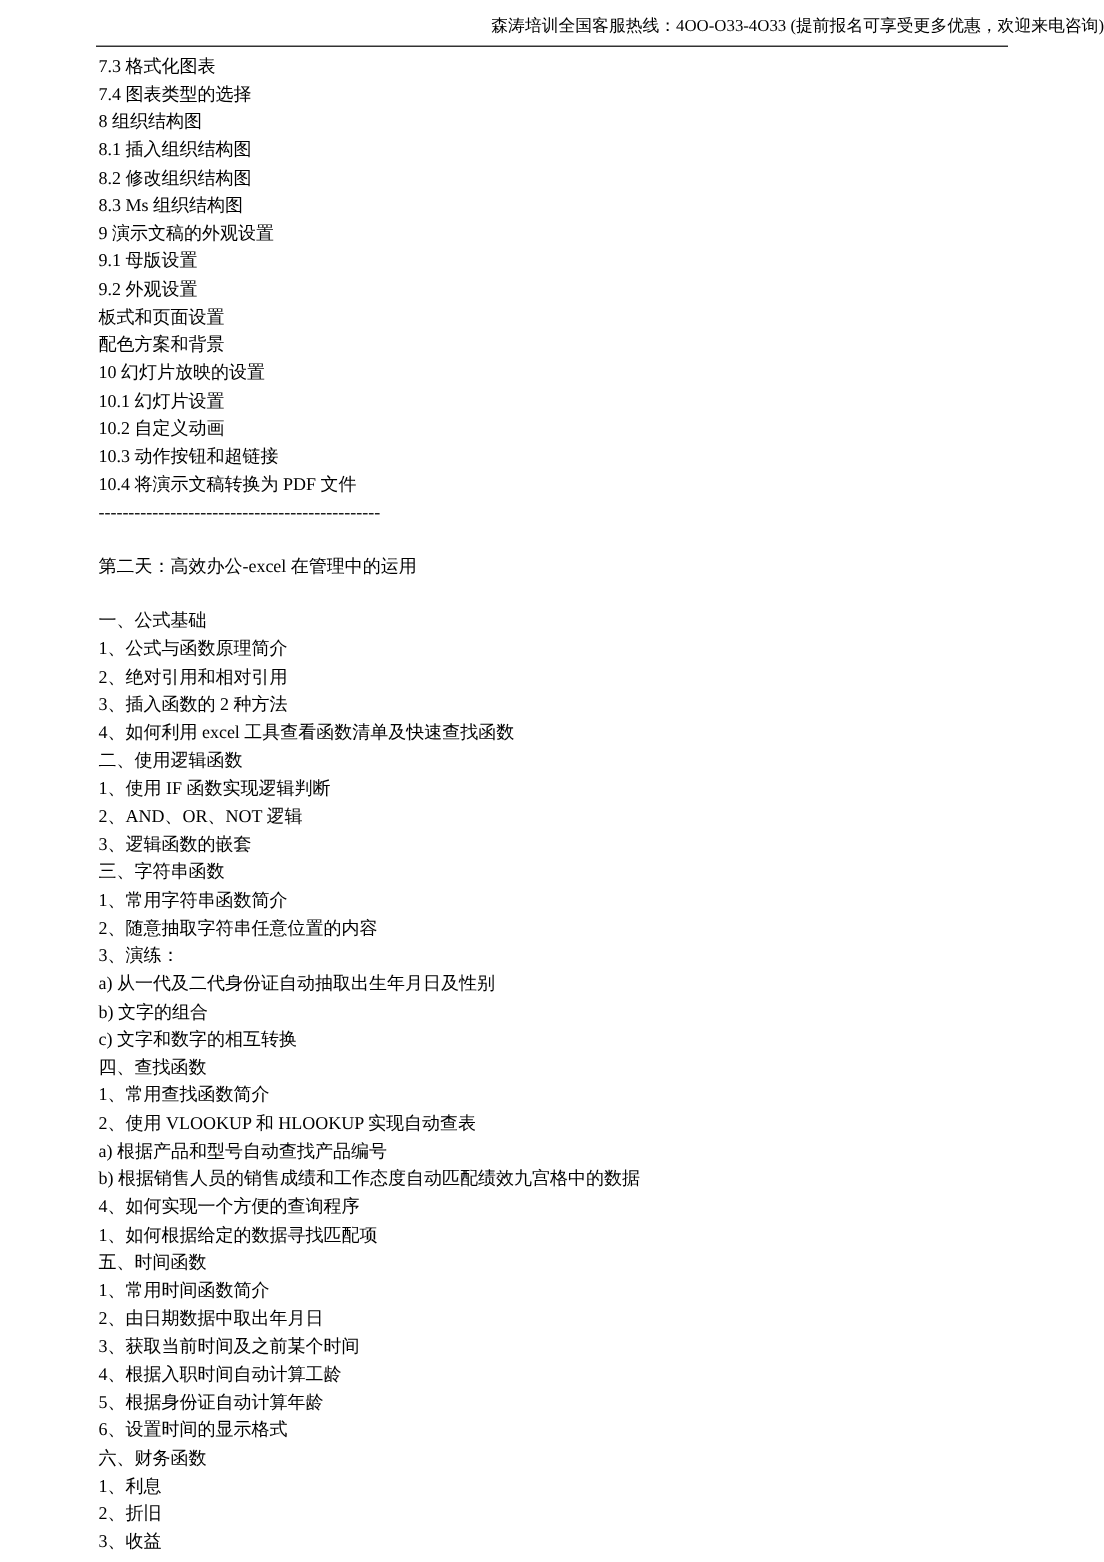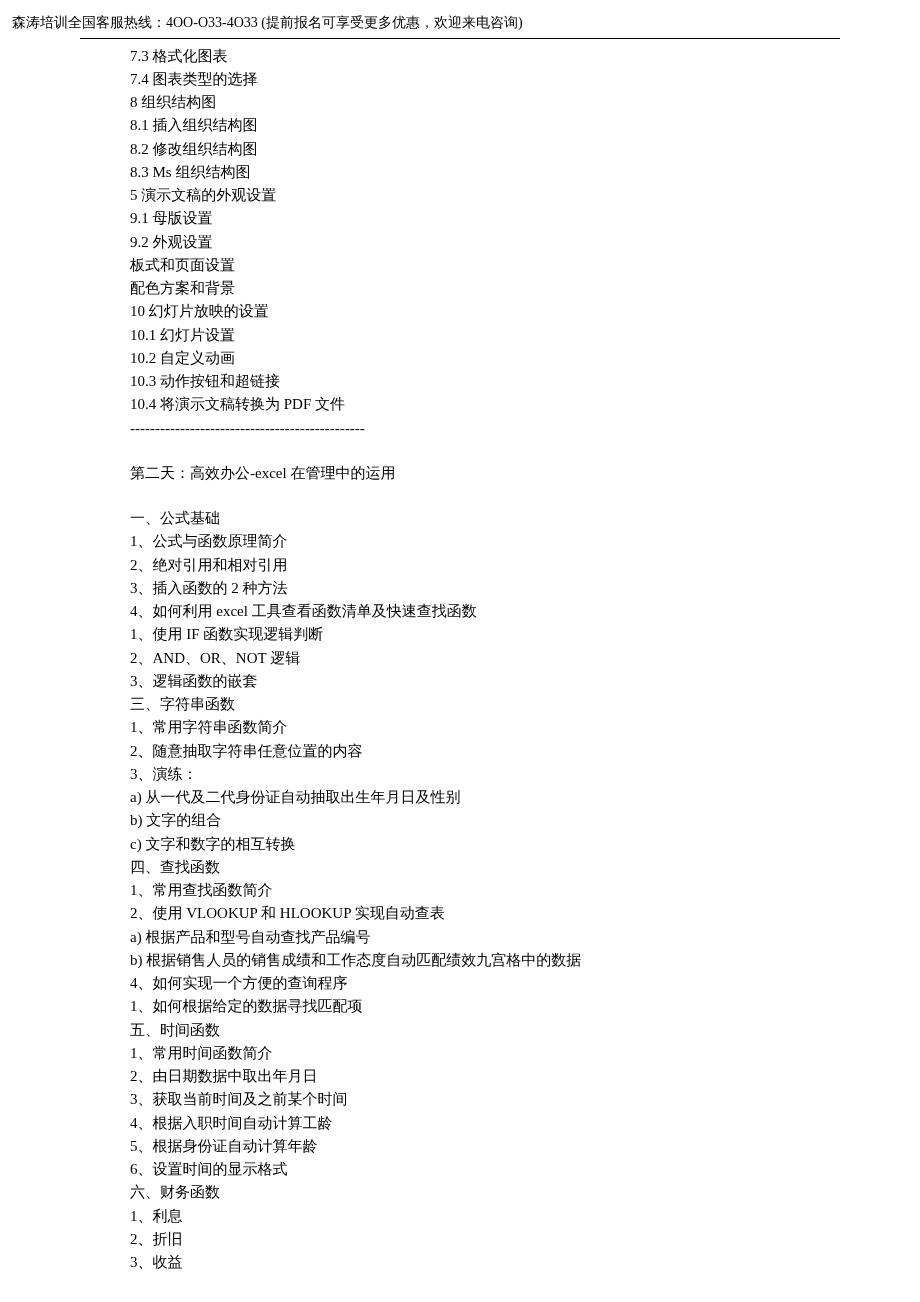--- a/index.html
+++ b/index.html
@@ -7,36 +7,35 @@
       font-family: "SimSun", "宋体", serif;
       background: #ffffff;
       width: 920px;
       margin: 0 auto;
       padding: 0;
       color: #000;
       font-size: 15px;
       line-height: 1.55;
     }
     .header {
-      text-align: left;
+      text-align: right;
       padding: 12px 0 4px 12px;
       font-size: 14px;
       color: #000;
     }
     .header-divider {
       border: none;
       border-top: 1px solid #000;
       margin: 0 80px 6px 80px;
     }
     .content {
       padding: 0 82px 0 82px;
     }
     .line {
       display: block;
-      margin-left: 48px;
     }
     .bold {
       font-weight: normal;
     }
     .blank {
       height: 22px;
     }
     .page-wrap {
       position: relative;
       min-height: 1302px;
@@ -50,39 +49,40 @@
   <div class="header">森涛培训全国客服热线：4OO-O33-4O33 (提前报名可享受更多优惠，欢迎来电咨询)</div>
   <hr class="header-divider">
 
   <div class="content" id="content-body">
       <span class="line">7.3 格式化图表</span>
       <span class="line">7.4 图表类型的选择</span>
       <span class="line bold">8 组织结构图</span>
       <span class="line">8.1 插入组织结构图</span>
       <span class="line">8.2 修改组织结构图</span>
       <span class="line">8.3 Ms 组织结构图</span>
-      <span class="line bold">5 演示文稿的外观设置</span>
+      <span class="line bold">9 演示文稿的外观设置</span>
       <span class="line">9.1 母版设置</span>
       <span class="line">9.2 外观设置</span>
       <span class="line">板式和页面设置</span>
       <span class="line">配色方案和背景</span>
       <span class="line bold">10 幻灯片放映的设置</span>
       <span class="line">10.1 幻灯片设置</span>
       <span class="line">10.2 自定义动画</span>
       <span class="line">10.3 动作按钮和超链接</span>
       <span class="line">10.4 将演示文稿转换为 PDF 文件</span>
       <span class="line">-----------------------------------------------</span>
       <span class="line blank"></span>
       <span class="line bold">第二天：高效办公-excel 在管理中的运用</span>
       <span class="line blank"></span>
       <span class="line bold">一、公式基础</span>
       <span class="line">1、公式与函数原理简介</span>
       <span class="line">2、绝对引用和相对引用</span>
       <span class="line">3、插入函数的 2 种方法</span>
       <span class="line">4、如何利用 excel 工具查看函数清单及快速查找函数</span>
+      <span class="line bold">二、使用逻辑函数</span>
       <span class="line">1、使用 IF 函数实现逻辑判断</span>
       <span class="line">2、AND、OR、NOT 逻辑</span>
       <span class="line">3、逻辑函数的嵌套</span>
       <span class="line bold">三、字符串函数</span>
       <span class="line">1、常用字符串函数简介</span>
       <span class="line">2、随意抽取字符串任意位置的内容</span>
       <span class="line">3、演练：</span>
       <span class="line">a) 从一代及二代身份证自动抽取出生年月日及性别</span>
       <span class="line">b) 文字的组合</span>
       <span class="line">c) 文字和数字的相互转换</span>

